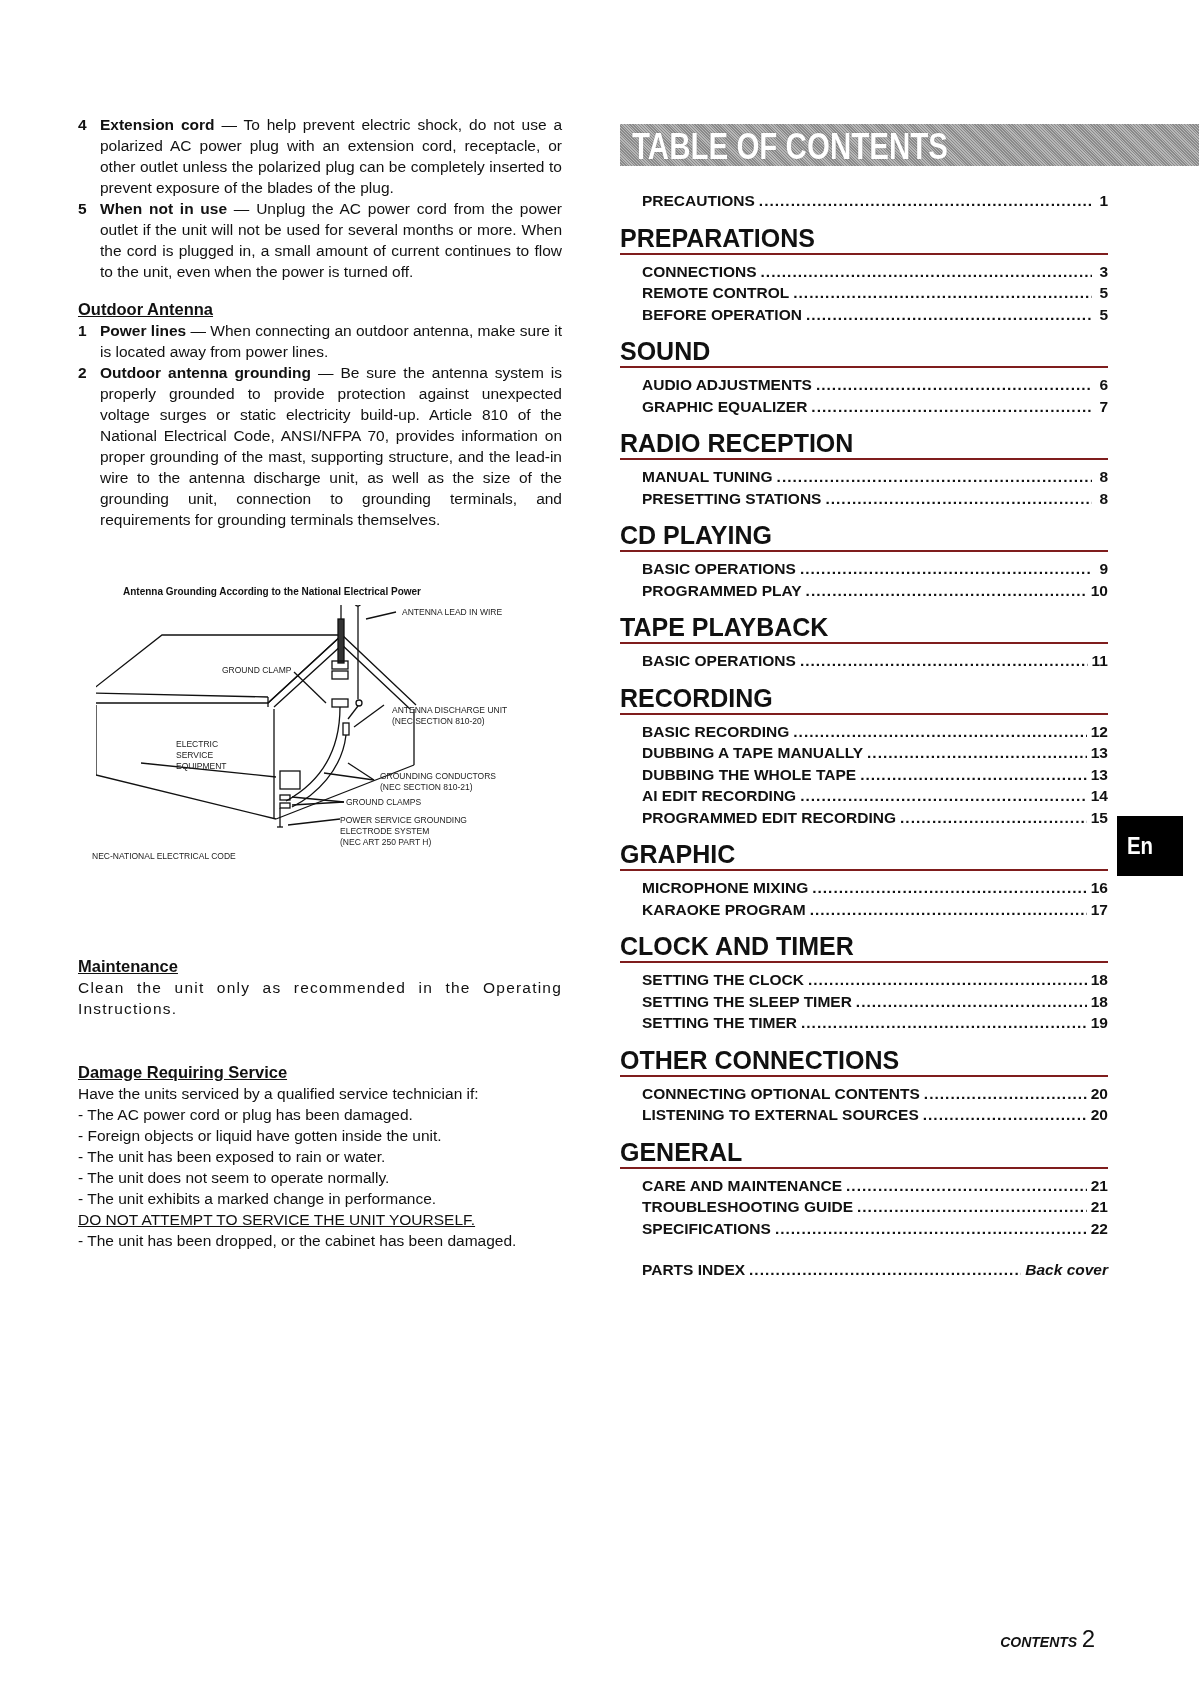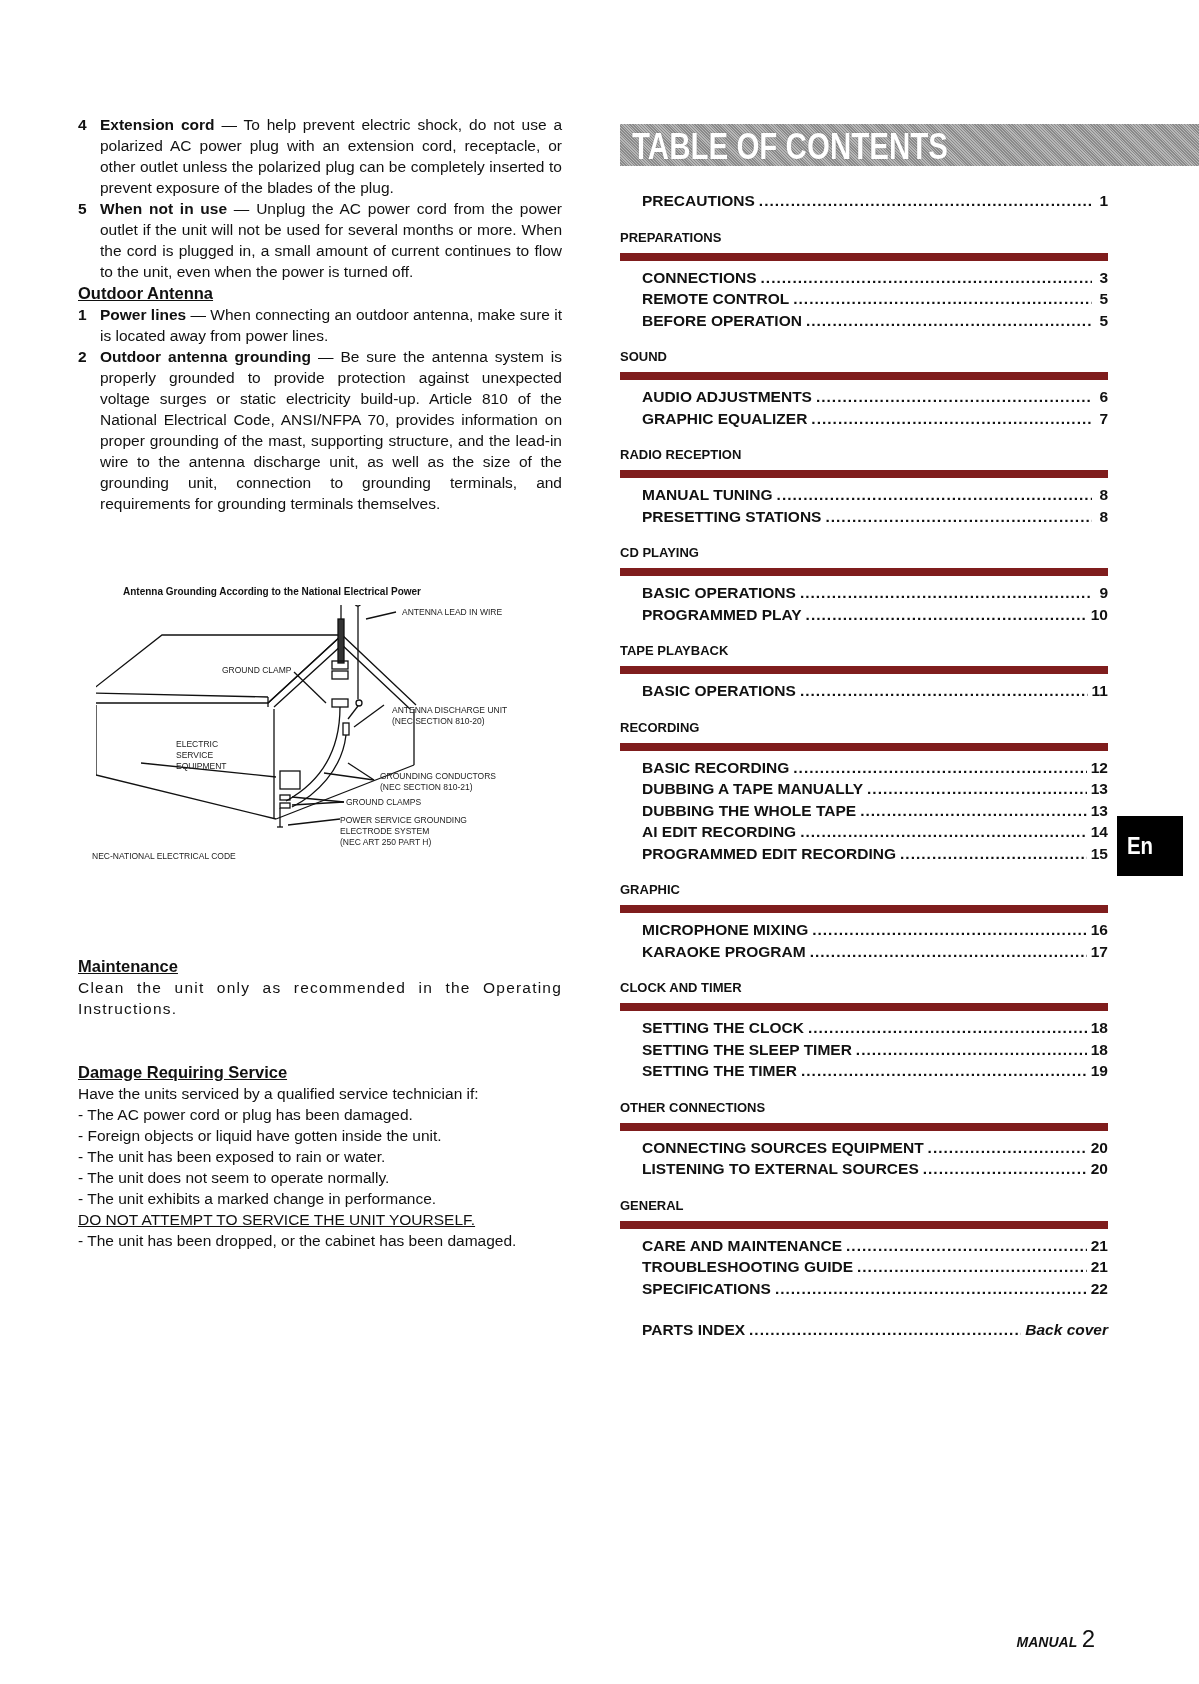--- a/index.html
+++ b/index.html
@@ -18,22 +18,22 @@
   .fig svg { position: absolute; left: 0; top: 0; }
   .lbl { position: absolute; font-size: 8.5px; line-height: 11px; color: #222; white-space: pre; }
   .right { position: absolute; left: 620px; top: 124px; width: 488px; }
   .toc-banner { height: 42px; width: 588px;
     background: repeating-linear-gradient(45deg,#8a8a8a 0 1px,#b7b7b7 1px 2px);
     position: relative; }
   .toc-banner span { position: absolute; left: 12px; top: 2px; font-family: "Liberation Sans", sans-serif;
     font-weight: bold; font-size: 36px; color: #fff; letter-spacing: 0px; transform: scaleX(0.82); transform-origin: left;
     text-shadow: 0 0 1px #555; }
   .toc-group { margin: 0; }
-  .toc-head { font-weight: bold; font-size: 13px; line-height: 24px; padding-bottom: 3px;
-    border-bottom: 8px solid #7f1d1d; margin-left: 0; }
+  .toc-head { font-weight: bold; font-size: 25px; line-height: 24px; padding-bottom: 3px;
+    border-bottom: 2px solid #7f1d1d; margin-left: 0; }
   .toc-list { padding: 6px 0 0 22px; }
   .toc-row { display: flex; align-items: baseline; font-weight: bold; font-size: 15.5px; line-height: 21.5px; }
   .toc-row .t { white-space: nowrap; }
   .toc-row .dots { flex: 1; overflow: hidden; white-space: nowrap; margin: 0 4px; letter-spacing: 1px; }
   .toc-row .dots::before { content: "......................................................................................................................................................"; }
   .toc-row .p { white-space: nowrap; min-width: 12px; text-align: right; }
   .toc-row .p.ital { font-style: italic; }
   .en-tab { position: absolute; left: 1117px; top: 816px; width: 66px; height: 60px; background: #000; }
   .en-tab span { position: absolute; left: 10px; top: 16px; color: #fff; font-weight: bold; font-size: 24px;
     transform: scaleX(0.85); transform-origin: left; }
@@ -47,21 +47,21 @@
 <div class="left">
   <div class="item">
     <span class="num">4</span>
     <span class="item-body"><b>Extension cord</b><span> — To help prevent electric shock, do not use a polarized AC power plug with an extension cord, receptacle, or other outlet unless the polarized plug can be completely inserted to prevent exposure of the blades of the plug.</span></span>
   </div>
   <div class="item">
     <span class="num">5</span>
     <span class="item-body"><b>When not in use</b><span> — Unplug the AC power cord from the power outlet if the unit will not be used for several months or more. When the cord is plugged in, a small amount of current continues to flow to the unit, even when the power is turned off.</span></span>
   </div>
 
-  <h3 class="sec-head" style="margin-top:0;">Outdoor Antenna</h3>
+  <h3 class="sec-head" style="margin-top:16px;">Outdoor Antenna</h3>
   <div class="item">
     <span class="num">1</span>
     <span class="item-body"><b>Power lines</b><span> — When connecting an outdoor antenna, make sure it is located away from power lines.</span></span>
   </div>
   <div class="item">
     <span class="num">2</span>
     <span class="item-body"><b>Outdoor antenna grounding</b><span> — Be sure the antenna system is properly grounded to provide protection against unexpected voltage surges or static electricity build-up. Article 810 of the National Electrical Code, ANSI/NFPA 70, provides information on proper grounding of the mast, supporting structure, and the lead-in wire to the antenna discharge unit, as well as the size of the grounding unit, connection to grounding terminals, and requirements for grounding terminals themselves.</span></span>
   </div>
 </div>
 
@@ -305,21 +305,21 @@
             <span class="t">SETTING THE TIMER</span>
             <span class="dots"></span>
             <span class="p">19</span>
           </div>
         </div>
       </div>
       <div class="toc-group" style="margin-top: 14px;">
         <div class="toc-head">OTHER CONNECTIONS</div>
         <div class="toc-list">
           <div class="toc-row">
-            <span class="t">CONNECTING SOURCES EQUIPMENT</span>
+            <span class="t">CONNECTING OPTIONAL CONTENTS</span>
             <span class="dots"></span>
             <span class="p">20</span>
           </div>
           <div class="toc-row">
             <span class="t">LISTENING TO EXTERNAL SOURCES</span>
             <span class="dots"></span>
             <span class="p">20</span>
           </div>
         </div>
       </div>
@@ -352,15 +352,15 @@
         <span class="p ital">Back cover</span>
     </div>
   </div>
 </div>
 
 <div class="en-tab">
   <span>En</span>
 </div>
 
 <div class="footer">
-  <span class="lang">MANUAL</span>
+  <span class="lang">CONTENTS</span>
   <span class="pg">2</span>
 </div>
 
 </body></html>

